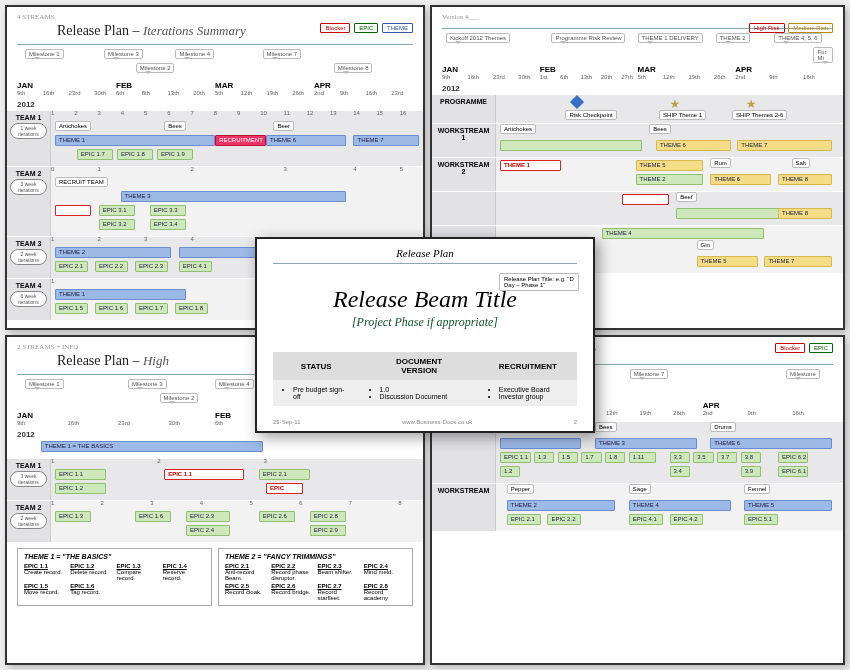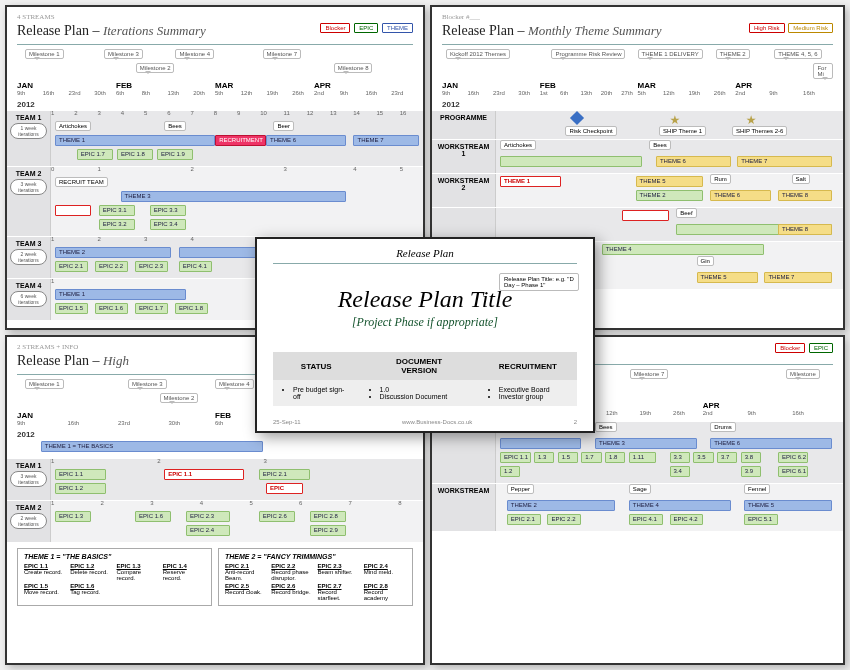--- a/index.html
+++ b/index.html
@@ -18,21 +18,21 @@
     box-shadow: 3px 3px 8px rgba(0,0,0,0.25);
     overflow: hidden;
   }
   .q-tl { left: 5px;   top: 5px;   width: 420px; height: 325px; }
   .q-tr { left: 430px; top: 5px;   width: 415px; height: 325px; }
   .q-bl { left: 5px;   top: 335px; width: 420px; height: 330px; }
   .q-br { left: 430px; top: 335px; width: 415px; height: 330px; }
 
   .slide-head { padding: 6px 10px 2px; }
   .slide-head .subt { color: #999; font-size: 7px; margin-bottom: 2px; display:block; }
-  .slide-head h1 { font-size: 14px; font-weight: normal; color: #222; display: inline; }
+  .slide-head h1 { font-size: 14px; font-weight: normal; color: #222; display: inline; margin-left: 40px; }
   .slide-head h1 .em { font-style: italic; color: #555; font-size: 13px; }
   .tags { float: right; }
   .tag { display:inline-block; border:1px solid; font-size:6px; padding:1px 4px; margin-left:2px; font-family: Arial, sans-serif; border-radius:1px;}
   .tag.blocker { color:#c00; border-color:#c00;}
   .tag.epic    { color:#060; border-color:#060;}
   .tag.theme   { color:#35a; border-color:#35a;}
   .tag.high    { color:#c00; border-color:#c00;}
   .tag.med     { color:#b80; border-color:#b80;}
 
   .rule { height:1px; background:#8aa; margin:3px 10px 4px;}
@@ -302,26 +302,25 @@
             <span class="bar epic" style="left:22%;width:9%">EPIC 1.7</span>
             <span class="bar epic" style="left:33%;width:9%">EPIC 1.8</span>
           </div>
         </div>
       </div>
     </div>
 </div>
 
 <div class="quad q-tr">
   <div class="slide-head">
-    <span class="subt">Blocker #___</span>
+    <span class="subt">Version #___</span>
     <div class="tags">
       <span class="tag high">High Risk</span>
       <span class="tag med">Medium Risk</span>
     </div>
-    <h1><span>Release Plan – </span><span class="em">Monthly Theme Summary</span></h1>
   </div>
   <div class="rule"></div>
   <div class="timeline">
     <span class="ms" style="left:1%">Kickoff 2012 Themes</span>
     <span class="ms" style="left:28%">Programme Risk Review</span>
     <span class="ms" style="left:50%">THEME 1 DELIVERY</span>
     <span class="ms" style="left:70%">THEME 2</span>
     <span class="ms" style="left:85%">THEME 4, 5, 6</span>
     <span class="ms" style="left:95%;top:14px">For Mi</span>
   </div>
@@ -665,21 +664,21 @@
           </div>
         </div>
       </div>
     </div>
 </div>
 
 <div class="center">
   <div class="top">Release Plan</div>
   <div class="rule2"></div>
   <div class="note">Release Plan Title: e.g. "D Day – Phase 1"</div>
-  <h2>Release Plan Title</h2>
+  <h2>Release Beam Title</h2>
   <div class="sub">[Project Phase if appropriate]</div>
   <table>
     <tbody>
         <tr>
       <th>STATUS</th>
       <th>DOCUMENT VERSION</th>
       <th>RECRUITMENT</th>
     </tr>
     <tr>
       <td>

